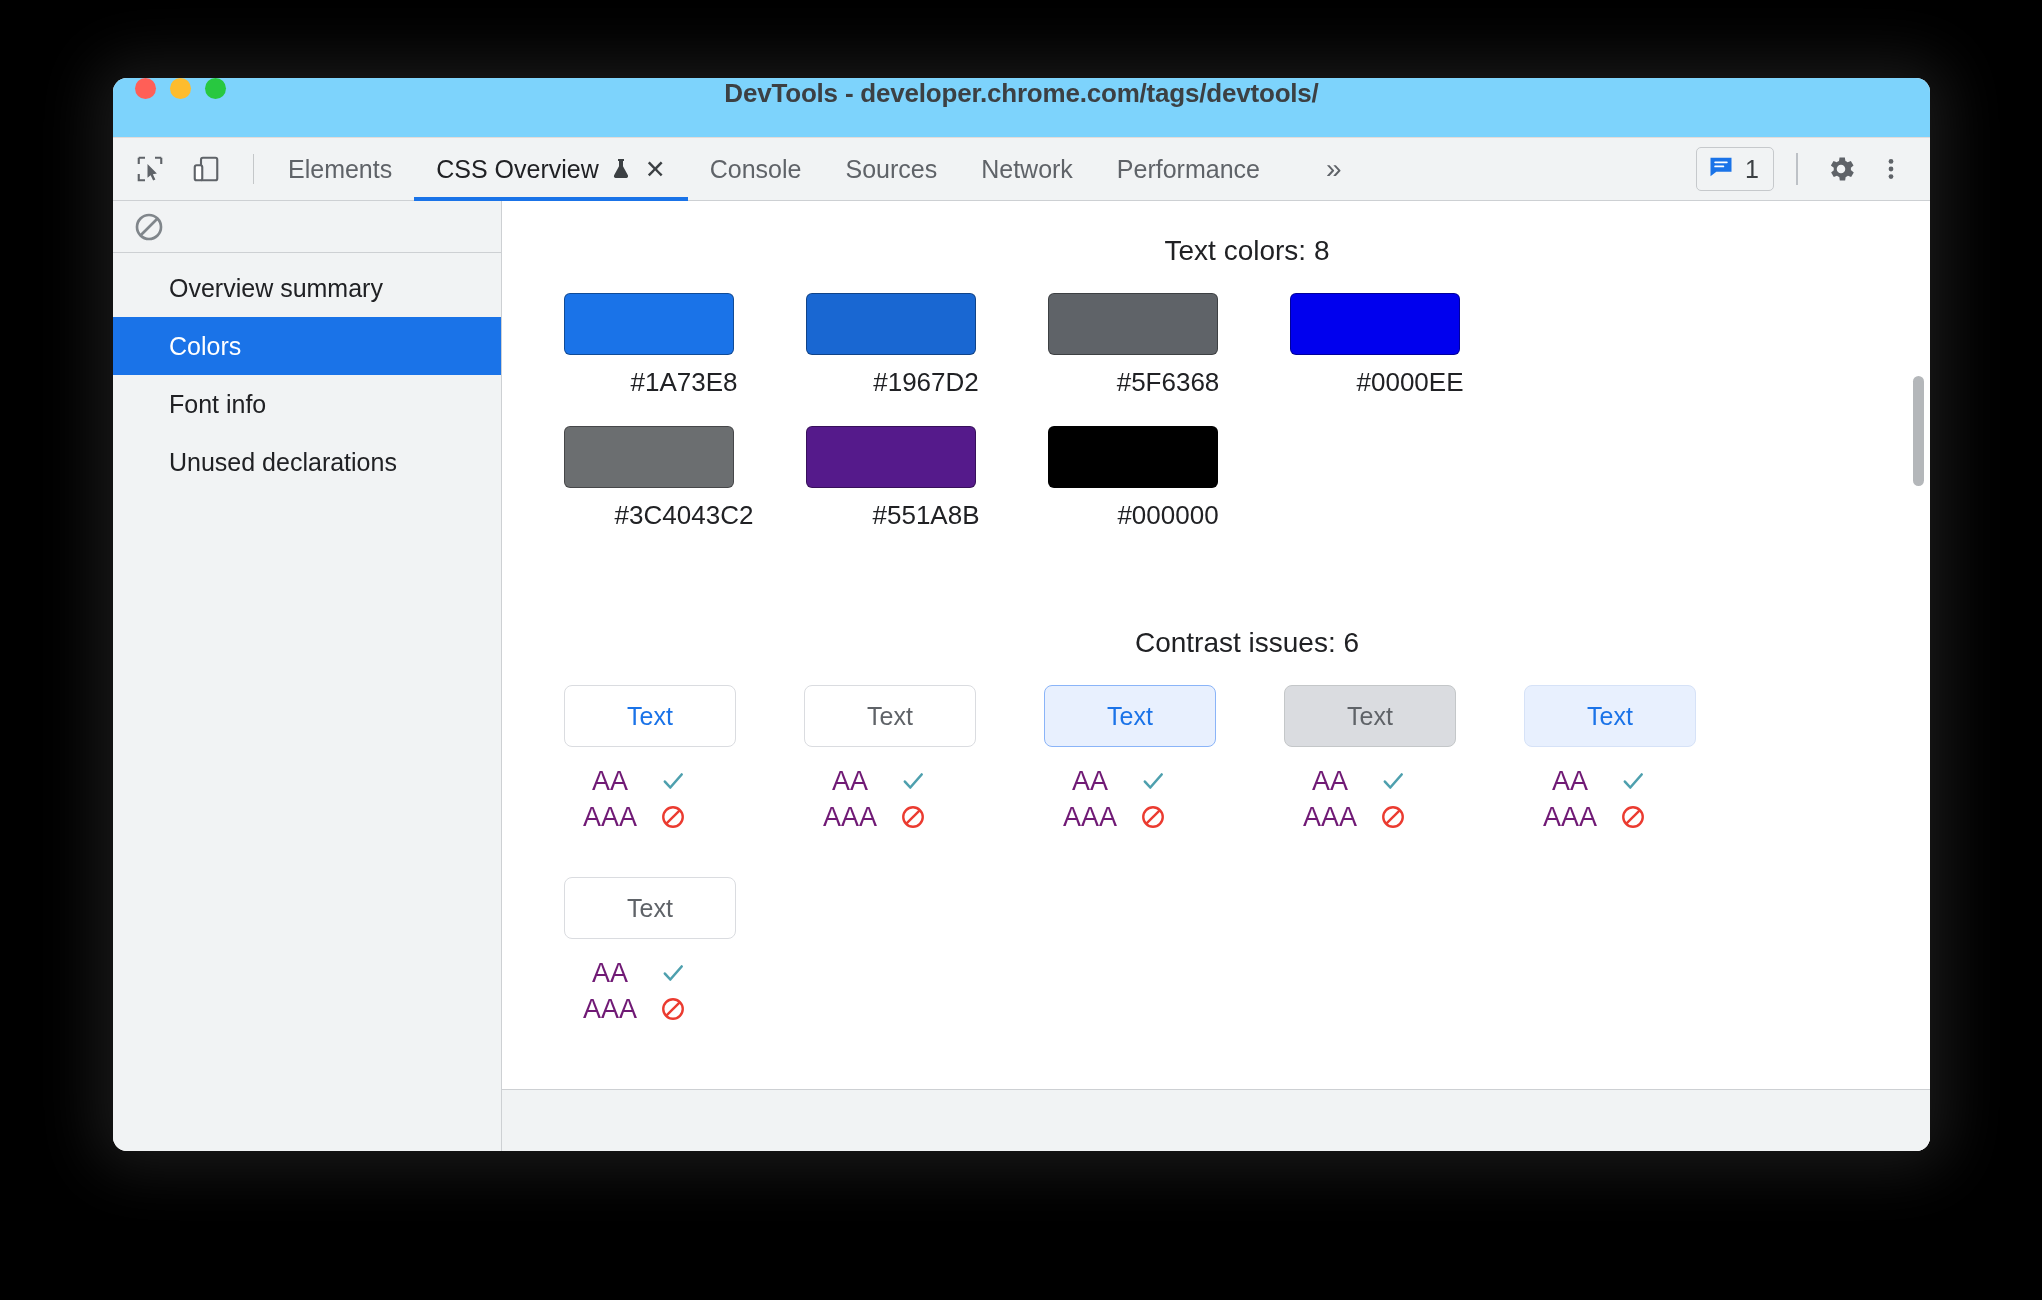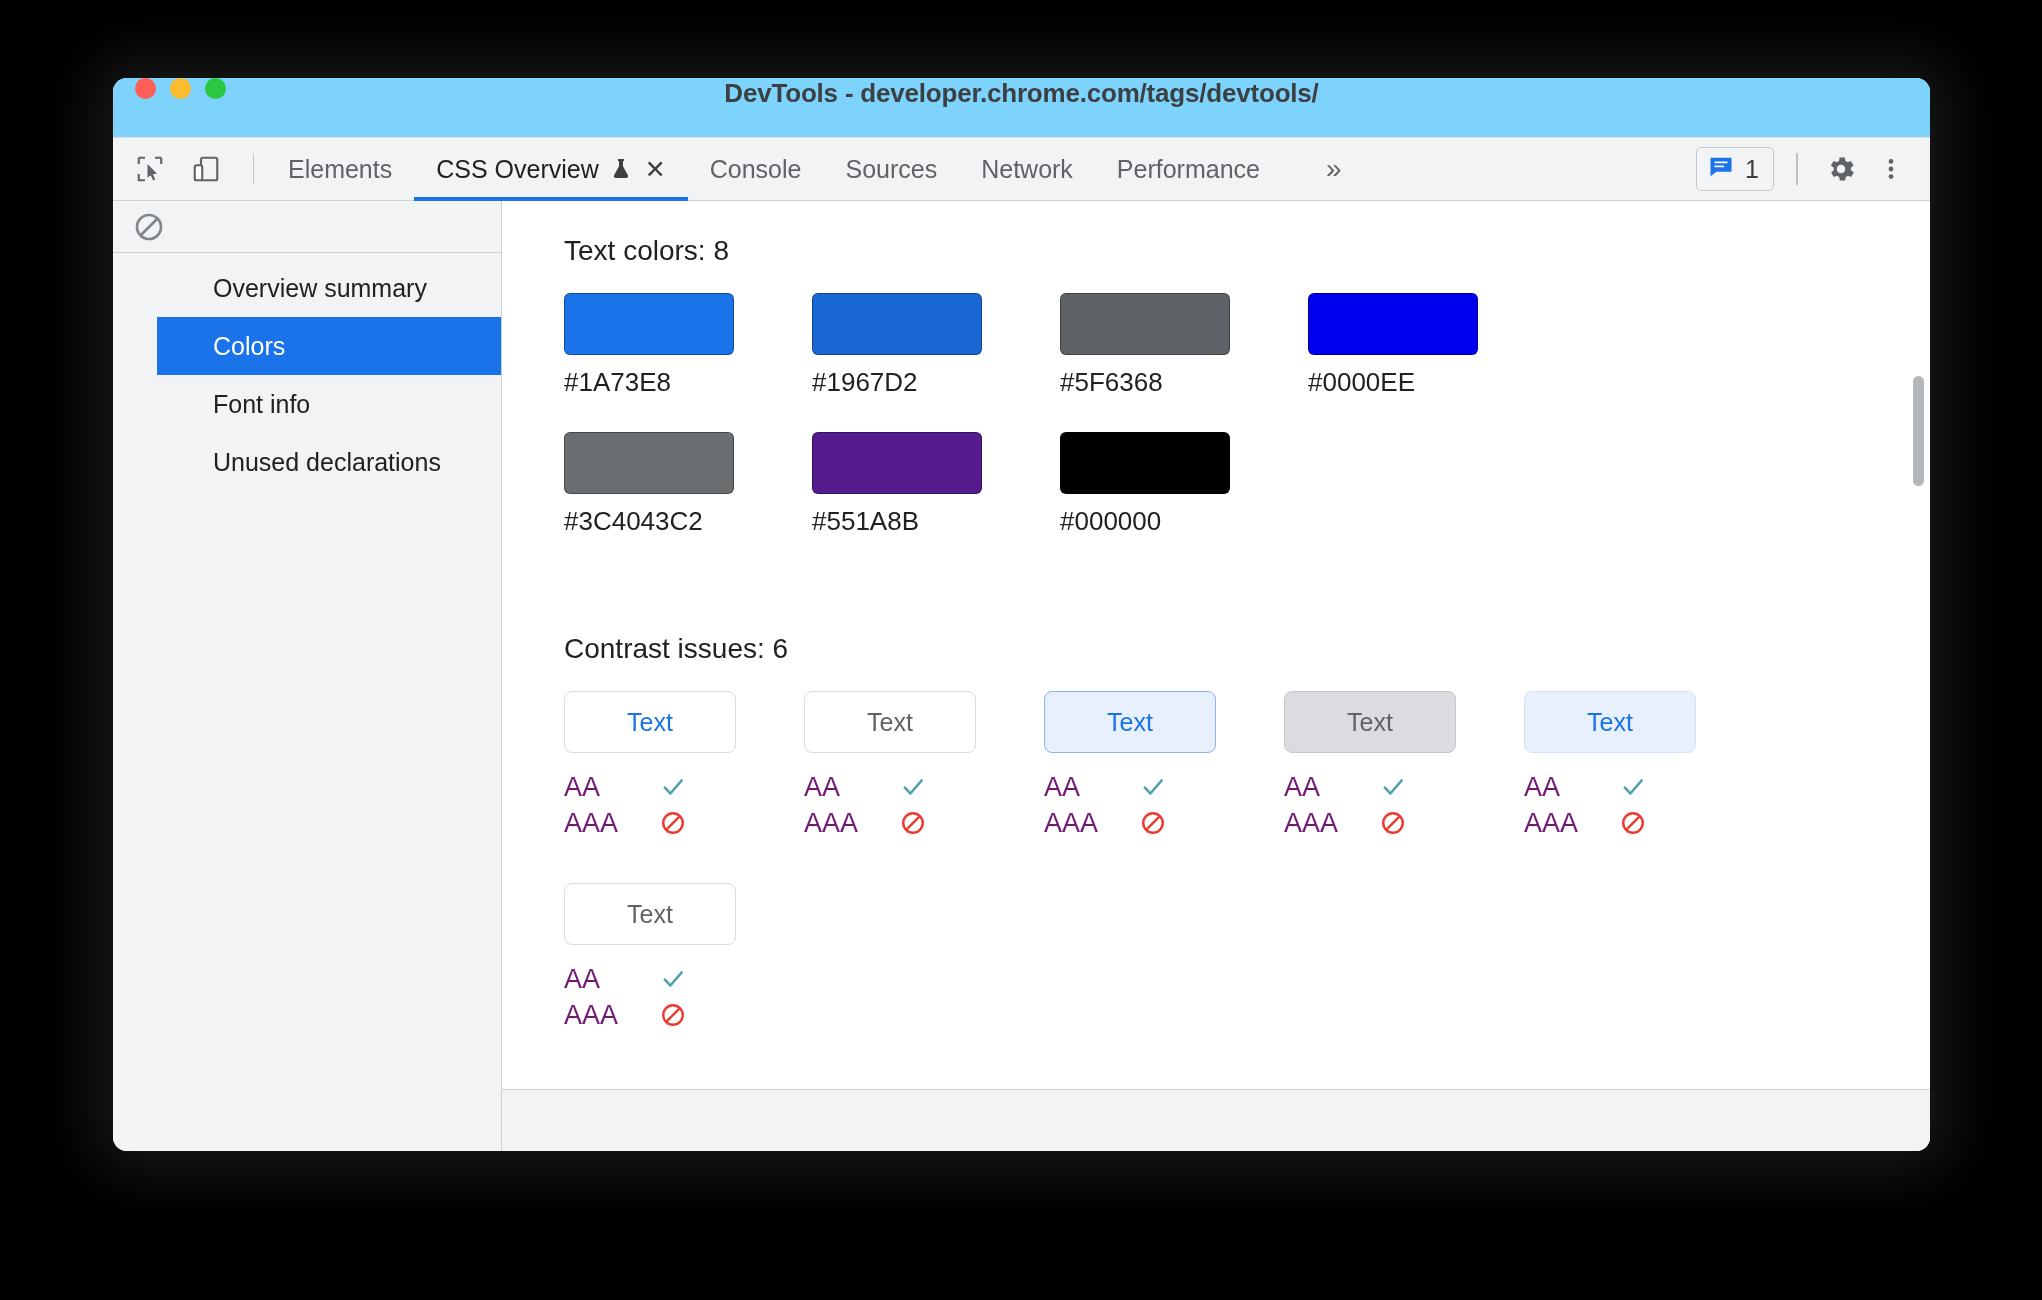--- a/index.html
+++ b/index.html
@@ -96,44 +96,45 @@
     background: #f1f3f4;
     border-right: 1px solid #cdd0d3;
     display: flex; flex-direction: column;
   }
   .sidebar-toolbar {
     height: 52px; flex: 0 0 52px;
     border-bottom: 1px solid #cdd0d3;
     display: flex; align-items: center; padding-left: 16px;
   }
   .clear-btn { width: 40px; height: 40px; display:flex; align-items:center; justify-content:center;}
-  .side-list { padding-top: 6px; padding-left: 44px; }
+  .side-list { padding-top: 6px; }
   .side-item {
     height: 58px; display: flex; align-items: center;
     padding-left: 56px;
     font-size: 25px; color: #202124;
   }
   .side-item.selected { background: #1a73e8; color: #ffffff; }
 
   
   .main-wrap { flex: 1 1 auto; display: flex; flex-direction: column; min-width: 0; background:#fff; }
   .main {
     flex: 1 1 auto; overflow: hidden; position: relative;
     padding: 34px 0 0 62px;
+    text-align: center;
   }
   .main-footer {
     height: 62px; flex: 0 0 62px;
     background: #f1f3f4; border-top: 1px solid #cdd0d3;
   }
   .section-title {
     font-size: 28px; color: #202124; margin-bottom: 26px;
   }
   .section-title.second { margin-top: 70px; }
 
-  .swatch-grid { display: flex; flex-wrap: wrap; gap: 8px; width: 1200px; }
+  .swatch-grid { display: flex; flex-wrap: wrap; gap: 2px; width: 1200px; }
   .swatch-cell { width: 240px; margin-bottom: 26px; }
   .swatch {
     width: 170px; height: 62px; border-radius: 6px;
     border: 1px solid rgba(0,0,0,0.35);
   }
   .swatch-label {
     margin-top: 12px; font-size: 26px; color: #202124;
     font-family: "Liberation Sans", sans-serif;
   }
 

